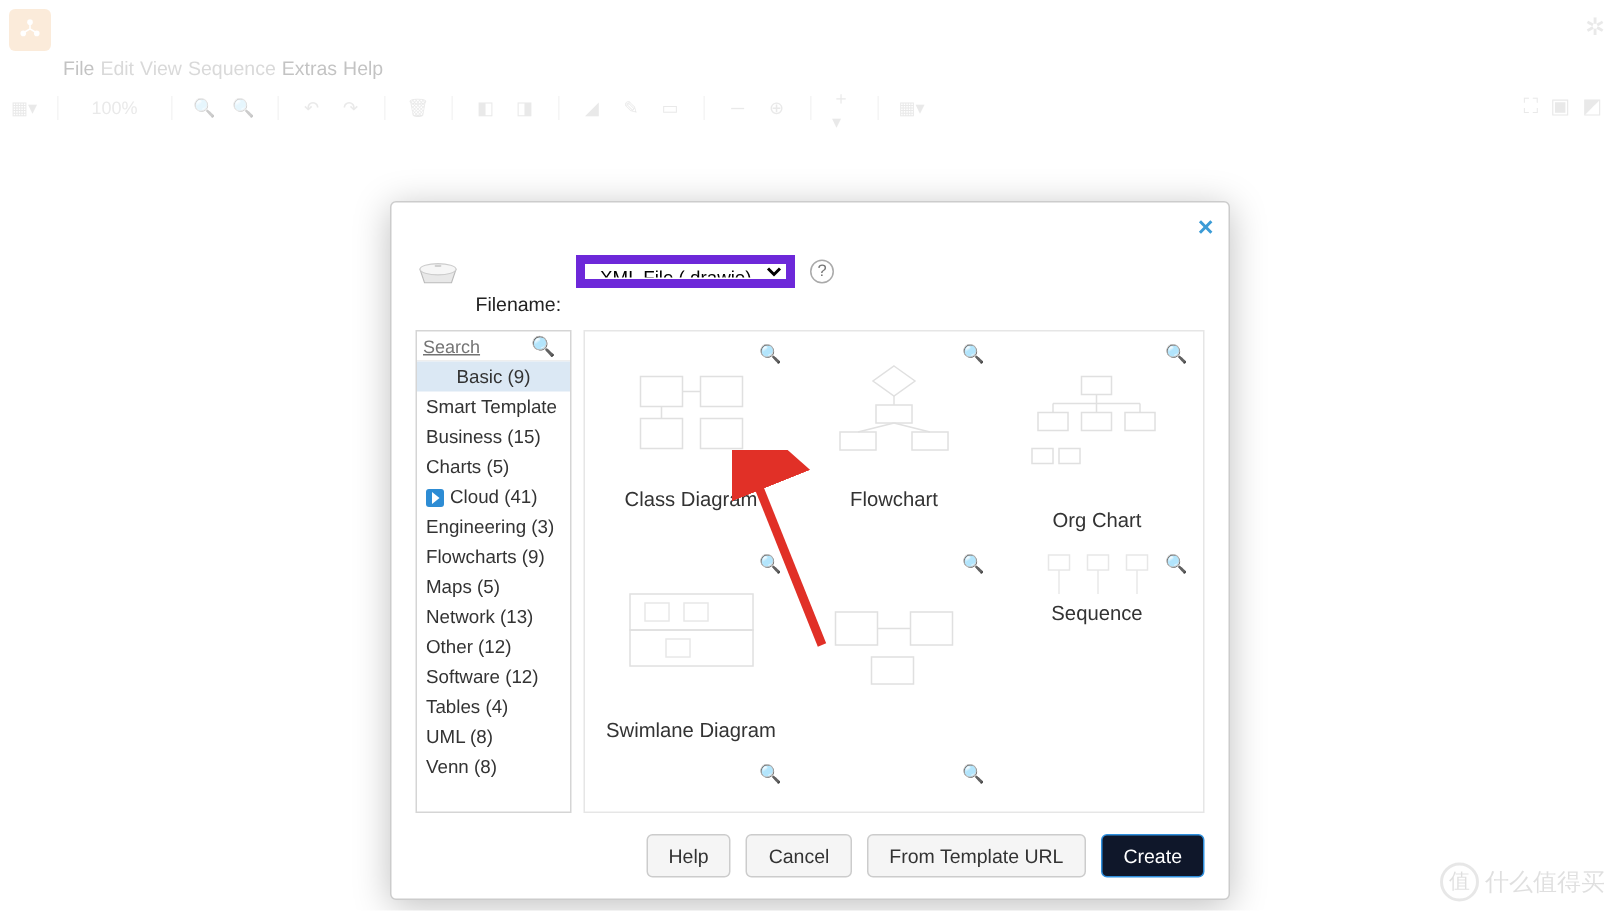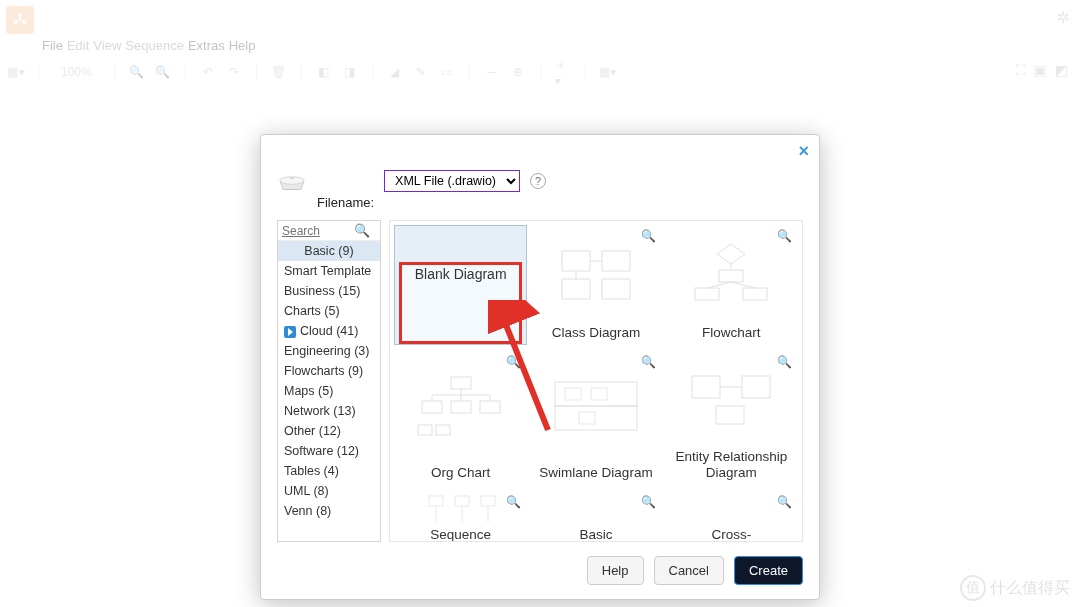--- a/index.html
+++ b/index.html
@@ -21,21 +21,21 @@
 
 .overlay { position: absolute; inset: 0; background: rgba(255,255,255,0.1); display: flex; align-items: flex-start; justify-content: center; padding-top: 134px; }
 
 .dialog { width: 560px; background:#fff; border:1px solid #ccc; border-radius:4px; box-shadow: 0 4px 24px rgba(0,0,0,0.25); position:relative; }
 .dlg-close { position:absolute; top:6px; right:10px; color:#3b9bd6; font-size:18px; cursor:pointer; font-weight:bold; }
 
 .dlg-header { display:flex; align-items:center; gap:10px; padding:16px 16px 10px 16px; }
 .disk-icon svg { width:30px; height:26px; }
 .fn-label { font-size:13px; color:#222;margin-top:44px; }
 .fn-input { flex:0 0 198px; height:22px; border:1.5px solid #000; font-size:12.5px; padding:2px 6px; }
-.fmt-select { font-size:12.5px; height:22px; border:1px solid #6d28d9; background:#fff; padding:1px 6px; }
+.fmt-select { font-size:12.5px; height:22px; border:6px solid #6d28d9; background:#fff; padding:1px 6px; }
 .help-q { width:16px; height:16px; border:1px solid #aaa; border-radius:50%; font-size:11px; display:flex; align-items:center; justify-content:center; color:#777; cursor:pointer; }
 
 .dlg-body { display:flex; padding:0 16px 4px 16px; height:326px; }
 
 .sidebar { width:104px; border:1px solid #d5d5d5; display:flex; flex-direction:column; font-size:12.5px; color:#333; overflow:hidden; }
 .search-row { display:flex; align-items:center; padding:2px 6px 2px 4px; border-bottom:1px solid #eee; }
 .search-row input { border:none; outline:none; font-size:12px; width:72px; color:#737373;text-decoration:underline; }
 .search-row .mag { color:#888; font-size:13px; }
 .cat { padding:3px 6px; cursor:pointer; white-space:nowrap; }
 .cat.sel { background:#dbe8f4;text-align:center; }
@@ -161,24 +161,20 @@
         <div class="cat">Other (12)</div>
         <div class="cat">Software (12)</div>
         <div class="cat">Tables (4)</div>
         <div class="cat">UML (8)</div>
         <div class="cat">Venn (8)</div>
       </div>
 
       <div class="templates">
         <div class="tmpl-grid">
 
-          <div class="tmpl selected">
-            <div class="inner"></div>
-            <div class="caption">Blank Diagram</div>
-          </div>
           <div class="tmpl">
             <span class="mag">🔍</span>
             <div class="preview">
                 <svg width="80" height="60">
                   <rect x="6" y="6" width="28" height="20" fill="none" stroke="#bbb"></rect>
                   <rect x="46" y="6" width="28" height="20" fill="none" stroke="#bbb"></rect>
                   <rect x="6" y="34" width="28" height="20" fill="none" stroke="#bbb"></rect>
                   <rect x="46" y="34" width="28" height="20" fill="none" stroke="#bbb"></rect>
                   <line x1="34" y1="16" x2="46" y2="16" stroke="#bbb"></line>
                   <line x1="20" y1="26" x2="20" y2="34" stroke="#bbb"></line>
@@ -237,21 +233,20 @@
           <div class="tmpl row2">
             <span class="mag">🔍</span>
             <div class="preview">
                 <svg width="90" height="60">
                   <rect x="6" y="6" width="28" height="22" fill="none" stroke="#bbb"></rect>
                   <rect x="56" y="6" width="28" height="22" fill="none" stroke="#bbb"></rect>
                   <rect x="30" y="36" width="28" height="18" fill="none" stroke="#bbb"></rect>
                   <line x1="34" y1="17" x2="56" y2="17" stroke="#bbb"></line>
                 </svg>
               </div>
-            <div class="caption">Entity Relationship Diagram</div>
           </div>
 
           <div class="tmpl row3">
             <span class="mag">🔍</span>
             <div class="preview">
                 <svg width="80" height="30">
                   <rect x="8" y="2" width="14" height="10" fill="none" stroke="#ccc"></rect>
                   <rect x="34" y="2" width="14" height="10" fill="none" stroke="#ccc"></rect>
                   <rect x="60" y="2" width="14" height="10" fill="none" stroke="#ccc"></rect>
                   <line x1="15" y1="12" x2="15" y2="28" stroke="#ccc"></line>
@@ -271,20 +266,21 @@
             <div class="preview"></div>
             <div class="caption">Cross-</div>
           </div>
         </div>
       </div>
     </div>
 
     <div class="dlg-footer">
       <button class="btn">Help</button>
       <button class="btn">Cancel</button>
+      <button class="btn">From Template URL</button>
       <button class="btn primary">Create</button>
     </div>
   </div>
 </div>
 
 <svg class="arrow" width="80" height="140">
   <defs>
       <marker id="ah" markerWidth="12" markerHeight="12" refX="3" refY="6" orient="auto">
         <path d="M0,0 L12,6 L0,12 Z" fill="#e13027"></path>
       </marker>

